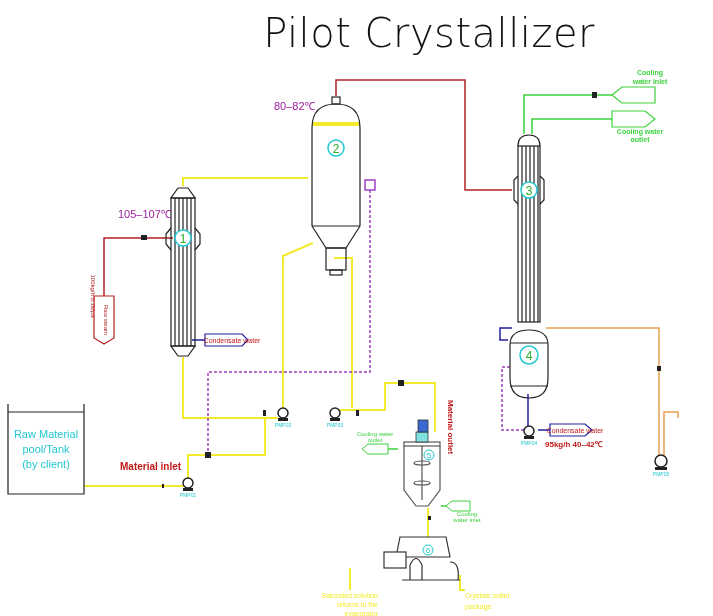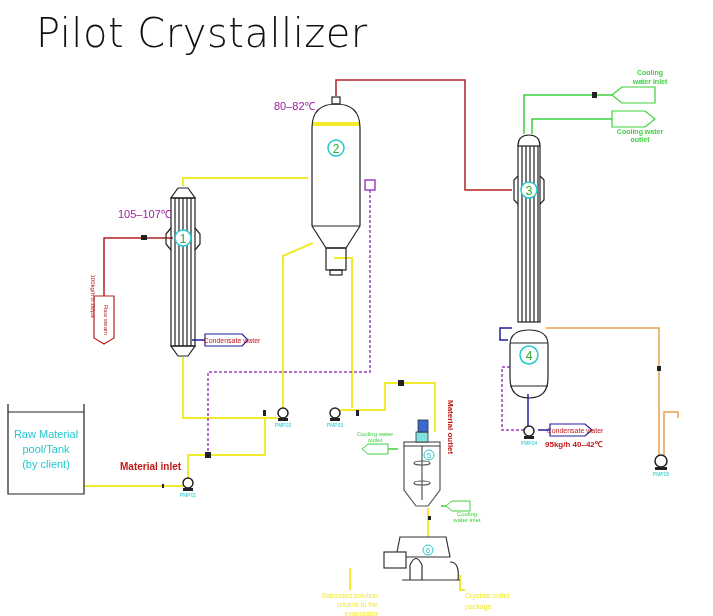--- a/index.html
+++ b/index.html
@@ -1,17 +1,17 @@
 <!DOCTYPE html>
 <html><head>
 <meta charset="utf-8">
 <style>
   html, body { margin:0; padding:0; background:#ffffff; }
   body { width:713px; height:616px; position:relative; overflow:hidden; font-family:"Liberation Sans", sans-serif; }
-  #title { position:absolute; left:0; top:10px; width:595px; text-align:left; font-family:"DejaVu Sans", sans-serif; font-weight:300; font-size:40px; color:#111; letter-spacing:0.5px;padding-left:36px; }
+  #title { position:absolute; left:0; top:10px; width:595px; text-align:right; font-family:"DejaVu Sans", sans-serif; font-weight:300; font-size:40px; color:#111; letter-spacing:0.5px; }
   svg { position:absolute; left:0; top:0; }
   .lbl { font-family:"Liberation Sans", sans-serif; }
 </style>
 </head>
 <body>
 
 <div id="title">Pilot Crystallizer</div>
 
 <svg width="713" height="616" viewBox="0 0 713 616">
   <defs>

